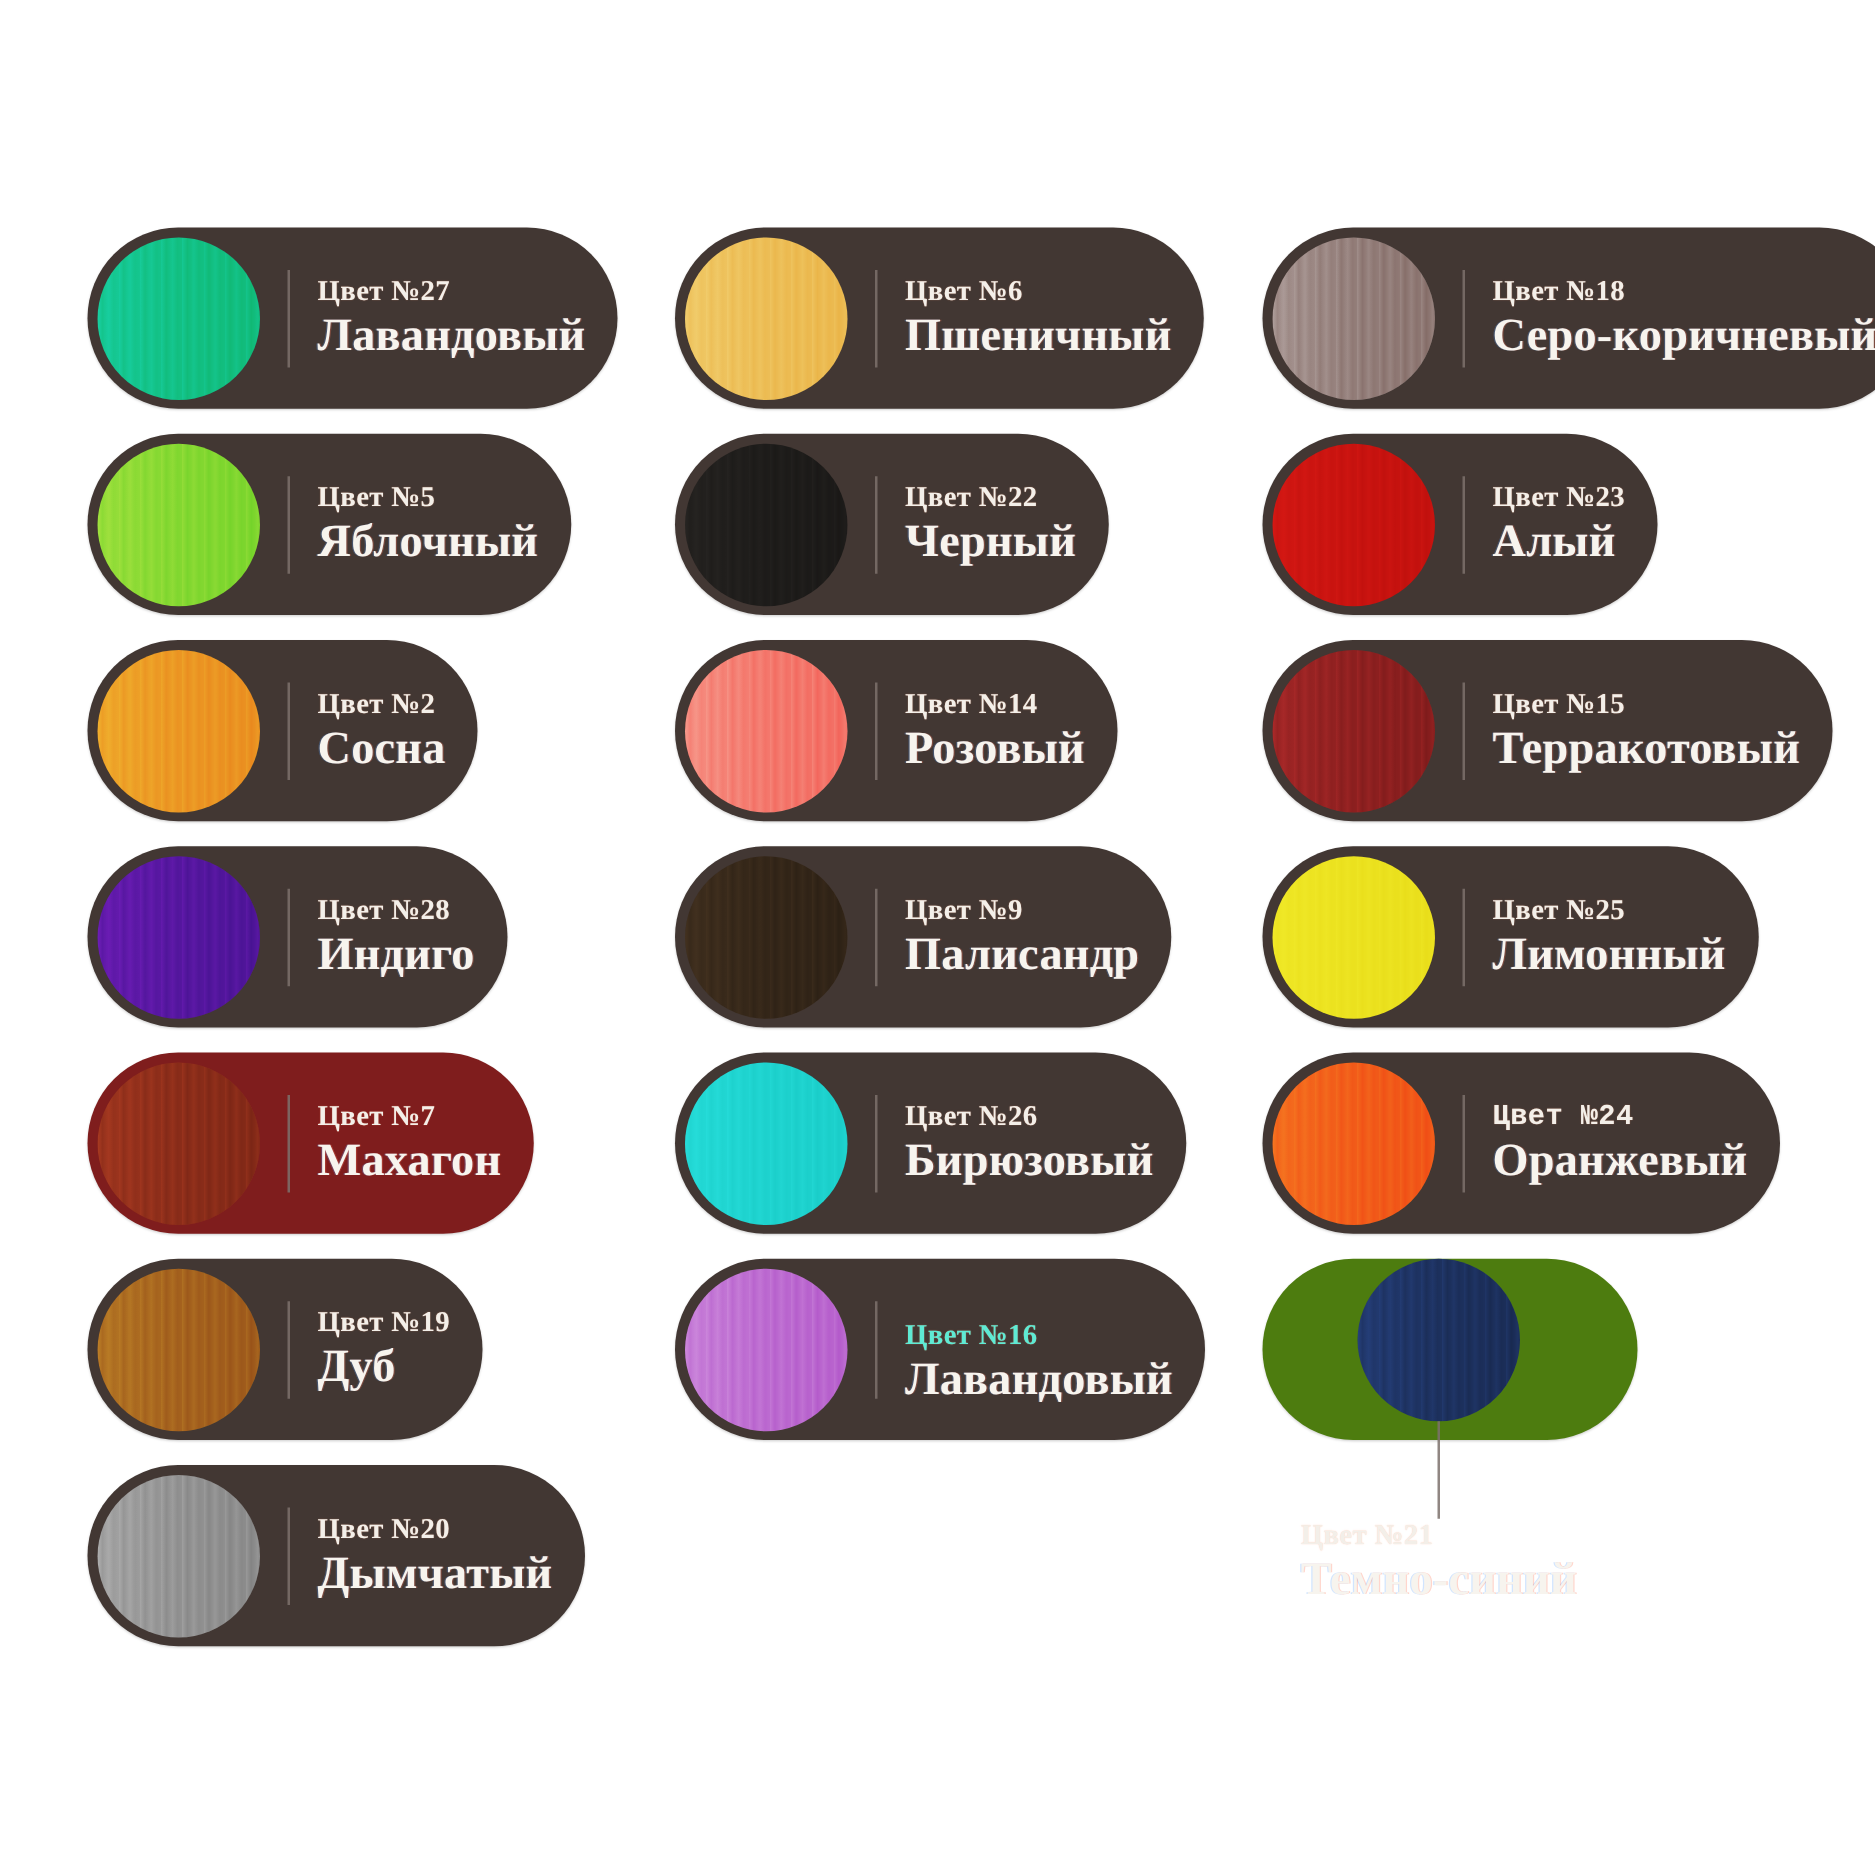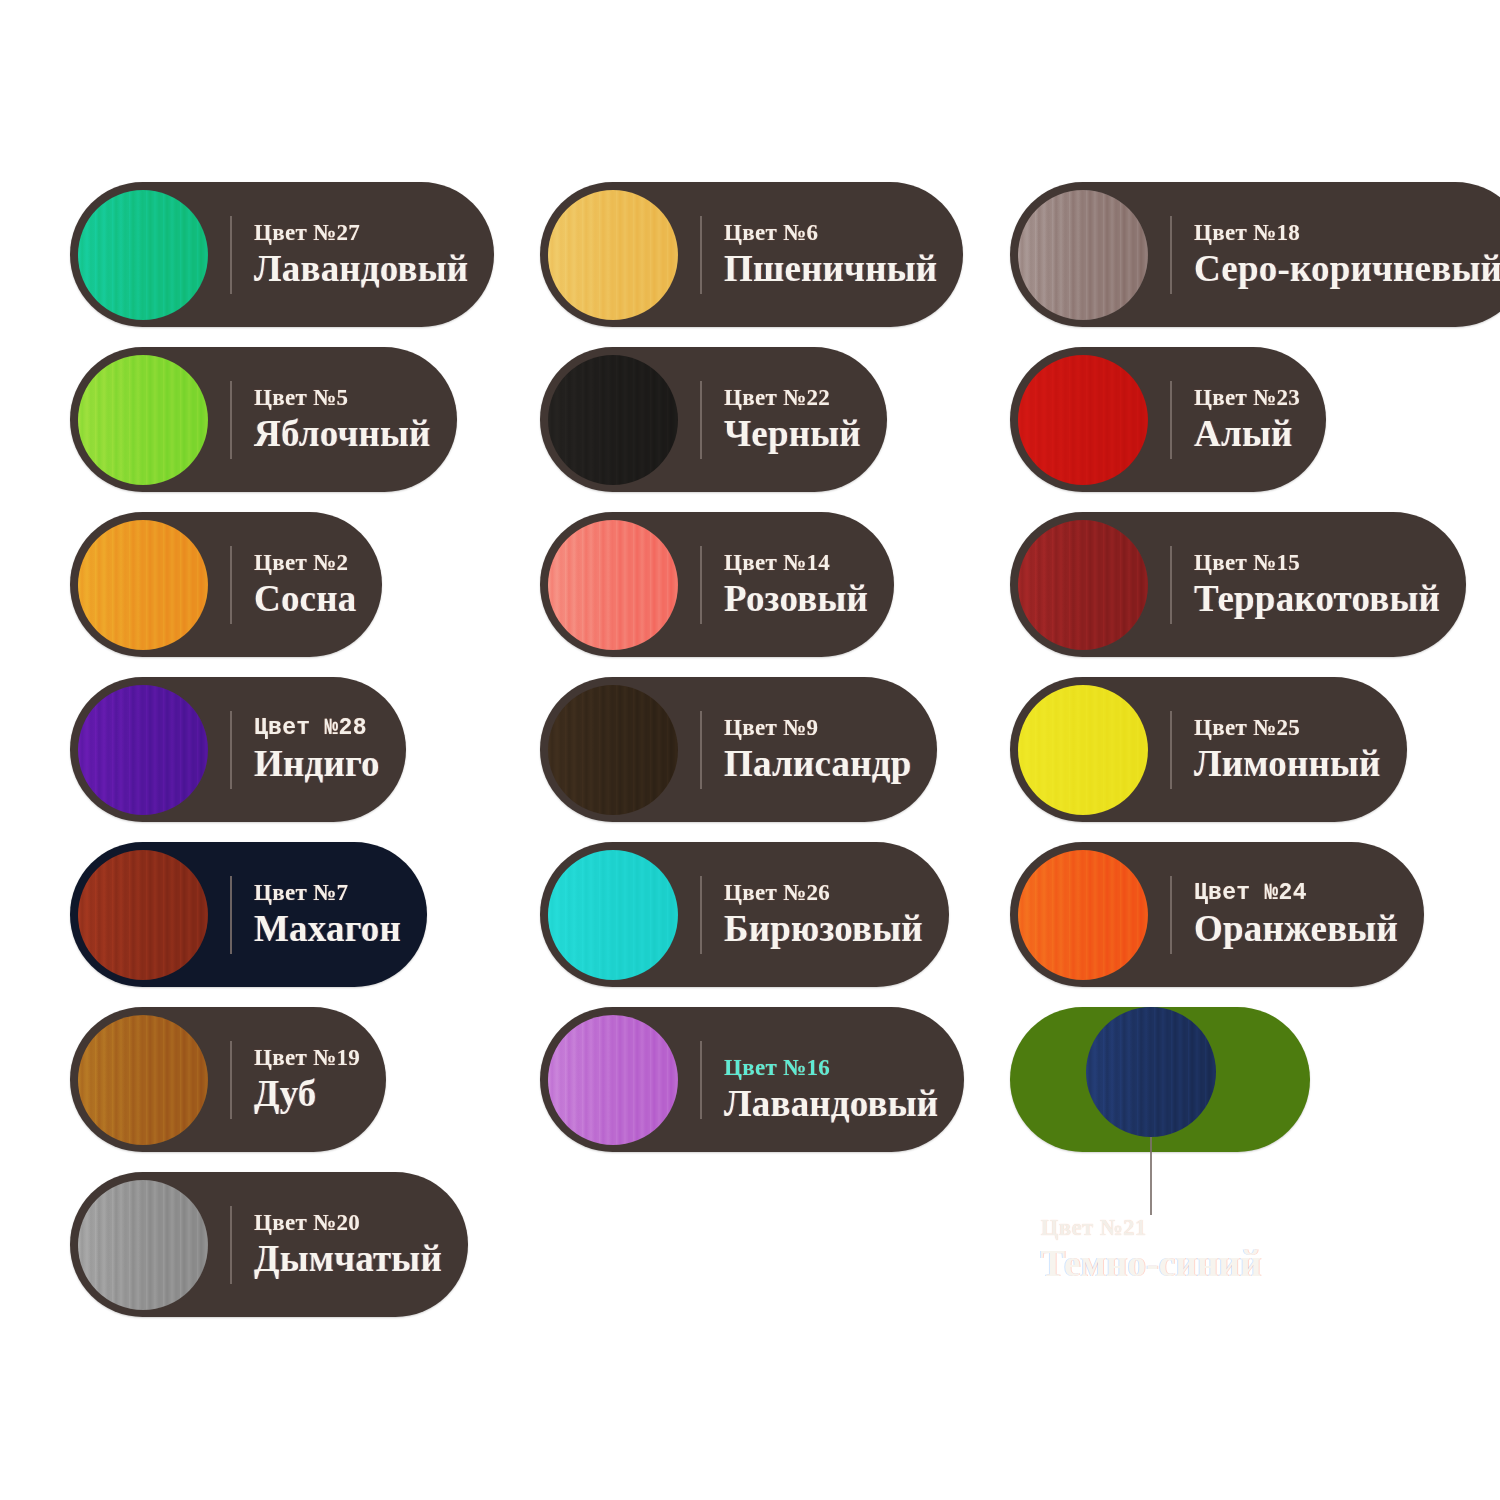--- a/index.html
+++ b/index.html
@@ -215,21 +215,21 @@
           <div class="swatch-code" style="color: rgb(243, 239, 233);">Цвет №15</div>
           <div class="swatch-name" style="color: rgb(247, 244, 238);">Терракотовый</div>
         </div>
       </div>
       <div class="swatch-card" style="background: rgb(66, 55, 51); grid-area: 4 / 1;">
         <div class="swatch-disc-wrap">
           <div class="swatch-disc" style="background: rgb(92, 24, 166);"></div>
         </div>
         <div class="swatch-divider" style="background: rgb(125, 113, 108);"></div>
         <div class="swatch-text">
-          <div class="swatch-code" style="color: rgb(243, 239, 233); font-family: Liberation Mono, monospace;">Цвет №28</div>
+          <div class="swatch-code" style="color: rgb(243, 239, 233);">Цвет №28</div>
           <div class="swatch-name" style="color: rgb(247, 244, 238);">Индиго</div>
         </div>
       </div>
       <div class="swatch-card" style="background: rgb(66, 55, 51); grid-area: 4 / 2;">
         <div class="swatch-disc-wrap">
           <div class="swatch-disc" style="background: rgb(56, 41, 26);"></div>
         </div>
         <div class="swatch-divider" style="background: rgb(125, 113, 108);"></div>
         <div class="swatch-text">
           <div class="swatch-code" style="color: rgb(243, 239, 233);">Цвет №9</div>
@@ -239,21 +239,21 @@
       <div class="swatch-card" style="background: rgb(66, 55, 51); grid-area: 4 / 3;">
         <div class="swatch-disc-wrap">
           <div class="swatch-disc" style="background: rgb(237, 228, 33);"></div>
         </div>
         <div class="swatch-divider" style="background: rgb(125, 113, 108);"></div>
         <div class="swatch-text">
           <div class="swatch-code" style="color: rgb(243, 239, 233);">Цвет №25</div>
           <div class="swatch-name" style="color: rgb(247, 244, 238);">Лимонный</div>
         </div>
       </div>
-      <div class="swatch-card" style="background: #0f172a; grid-area: 5 / 1;">
+      <div class="swatch-card" style="background: #7f1d1d; grid-area: 5 / 1;">
         <div class="swatch-disc-wrap">
           <div class="swatch-disc" style="background: rgb(147, 48, 27);"></div>
         </div>
         <div class="swatch-divider" style="background: rgb(125, 113, 108);"></div>
         <div class="swatch-text">
           <div class="swatch-code" style="color: rgb(243, 239, 233);">Цвет №7</div>
           <div class="swatch-name" style="color: rgb(247, 244, 238);">Махагон</div>
         </div>
       </div>
       <div class="swatch-card" style="background: rgb(66, 55, 51); grid-area: 5 / 2;">

